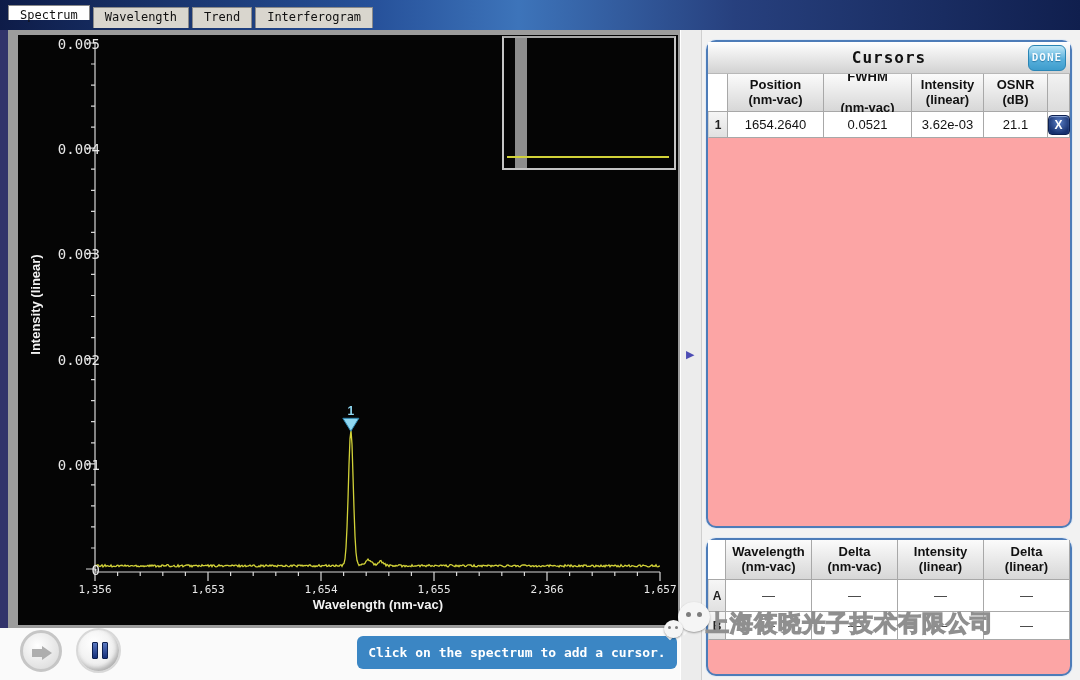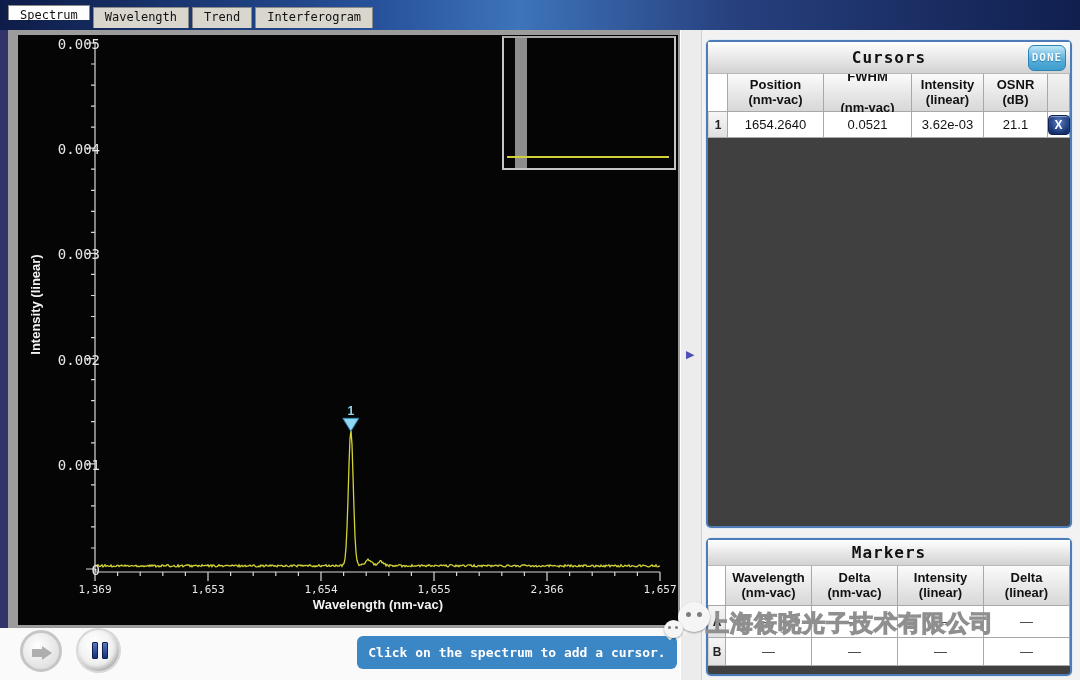--- a/index.html
+++ b/index.html
@@ -39,21 +39,21 @@
   #inset-band { position:absolute; left:11px; top:0; width:12px; height:130px; background:#8d8d8d; }
   #inset-trace { position:absolute; left:3px; top:118px; width:162px; height:2px; background:#d2d238; }
 
   
   #splitter { position:absolute; left:680px; top:30px; width:22px; height:650px;
               background:#ececec; border-left:1px solid #fff; border-right:1px solid #cfcfcf; }
   #splitter-arrow { position:absolute; left:5px; top:318px; color:#4c4cb4; font-size:11px; cursor:pointer; }
 
   
   #right-bg { position:absolute; left:702px; top:30px; width:378px; height:650px; background:#f2f2f2; }
-  .panel { position:absolute; background:#404040; border:2px solid #4d7cb8; border-radius:5px;
+  .panel { position:absolute; background:#fca5a5; border:2px solid #4d7cb8; border-radius:10px;
            box-shadow:0 0 0 1px #e2eaf4; }
   #cursors-panel { left:706px; top:40px;  width:366px; height:488px; }
   #markers-panel { left:706px; top:538px; width:366px; height:138px; }
   .panel-header { position:relative; height:32px; background:linear-gradient(#ffffff,#d2d2d2);
                   border-bottom:1px solid #b8b8b8; text-align:center;
                   font-family:"DejaVu Sans Mono",monospace; font-weight:bold; font-size:16px;
                   color:#111; line-height:32px; letter-spacing:1px; }
   #markers-panel .panel-header { height:26px; line-height:26px; }
 
   .done-btn { position:absolute; right:4px; top:3px; width:38px; height:26px; border-radius:6px;
@@ -146,21 +146,21 @@
     </svg>
     <div id="yticks">
         <div class="ytick-label" style="top: 1px;">0.005</div>
         <div class="ytick-label" style="top: 106.2px;">0.004</div>
         <div class="ytick-label" style="top: 211.4px;">0.003</div>
         <div class="ytick-label" style="top: 316.6px;">0.002</div>
         <div class="ytick-label" style="top: 421.8px;">0.001</div>
         <div class="ytick-label" style="top: 527px;">0</div>
       </div>
     <div id="xticks">
-        <div class="xtick-label" style="left: 49px; top: 548px;">1,369</div>
+        <div class="xtick-label" style="left: 49px; top: 548px;">1,356</div>
         <div class="xtick-label" style="left: 162px; top: 548px; text-align: center;">1,653</div>
         <div class="xtick-label" style="left: 275px; top: 548px;">1,654</div>
         <div class="xtick-label" style="left: 388px; top: 548px;">1,655</div>
         <div class="xtick-label" style="left: 501px; top: 548px;">2,366</div>
         <div class="xtick-label" style="left: 614px; top: 548px;">1,657</div>
       </div>
     <div id="y-axis-title">Intensity (linear)</div>
     <div id="x-axis-title">Wavelength (nm-vac)</div>
 
     <div id="inset">
@@ -208,23 +208,20 @@
         <div class="cell td" style="width:72px;">3.62e-03</div>
         <div class="cell td" style="width:64px;">21.1</div>
         <div class="cell td" style="width:22px; padding:2px 0;">
           <div class="x-btn">X</div>
         </div>
       </div>
     </div>
   </div>
 
   <div class="panel" id="markers-panel">
-    <div class="panel-header">
-      <span>Markers</span>
-    </div>
     <div class="tbl">
       <div class="tr" style="height:40px;">
         <div class="cell th-blank" style="width:18px;"></div>
         <div class="cell th" style="width:86px;">
           <span>Wavelength</span>
           <span>(nm-vac)</span>
         </div>
         <div class="cell th" style="width:86px;">
           <span>Delta</span>
           <span>(nm-vac)</span>

